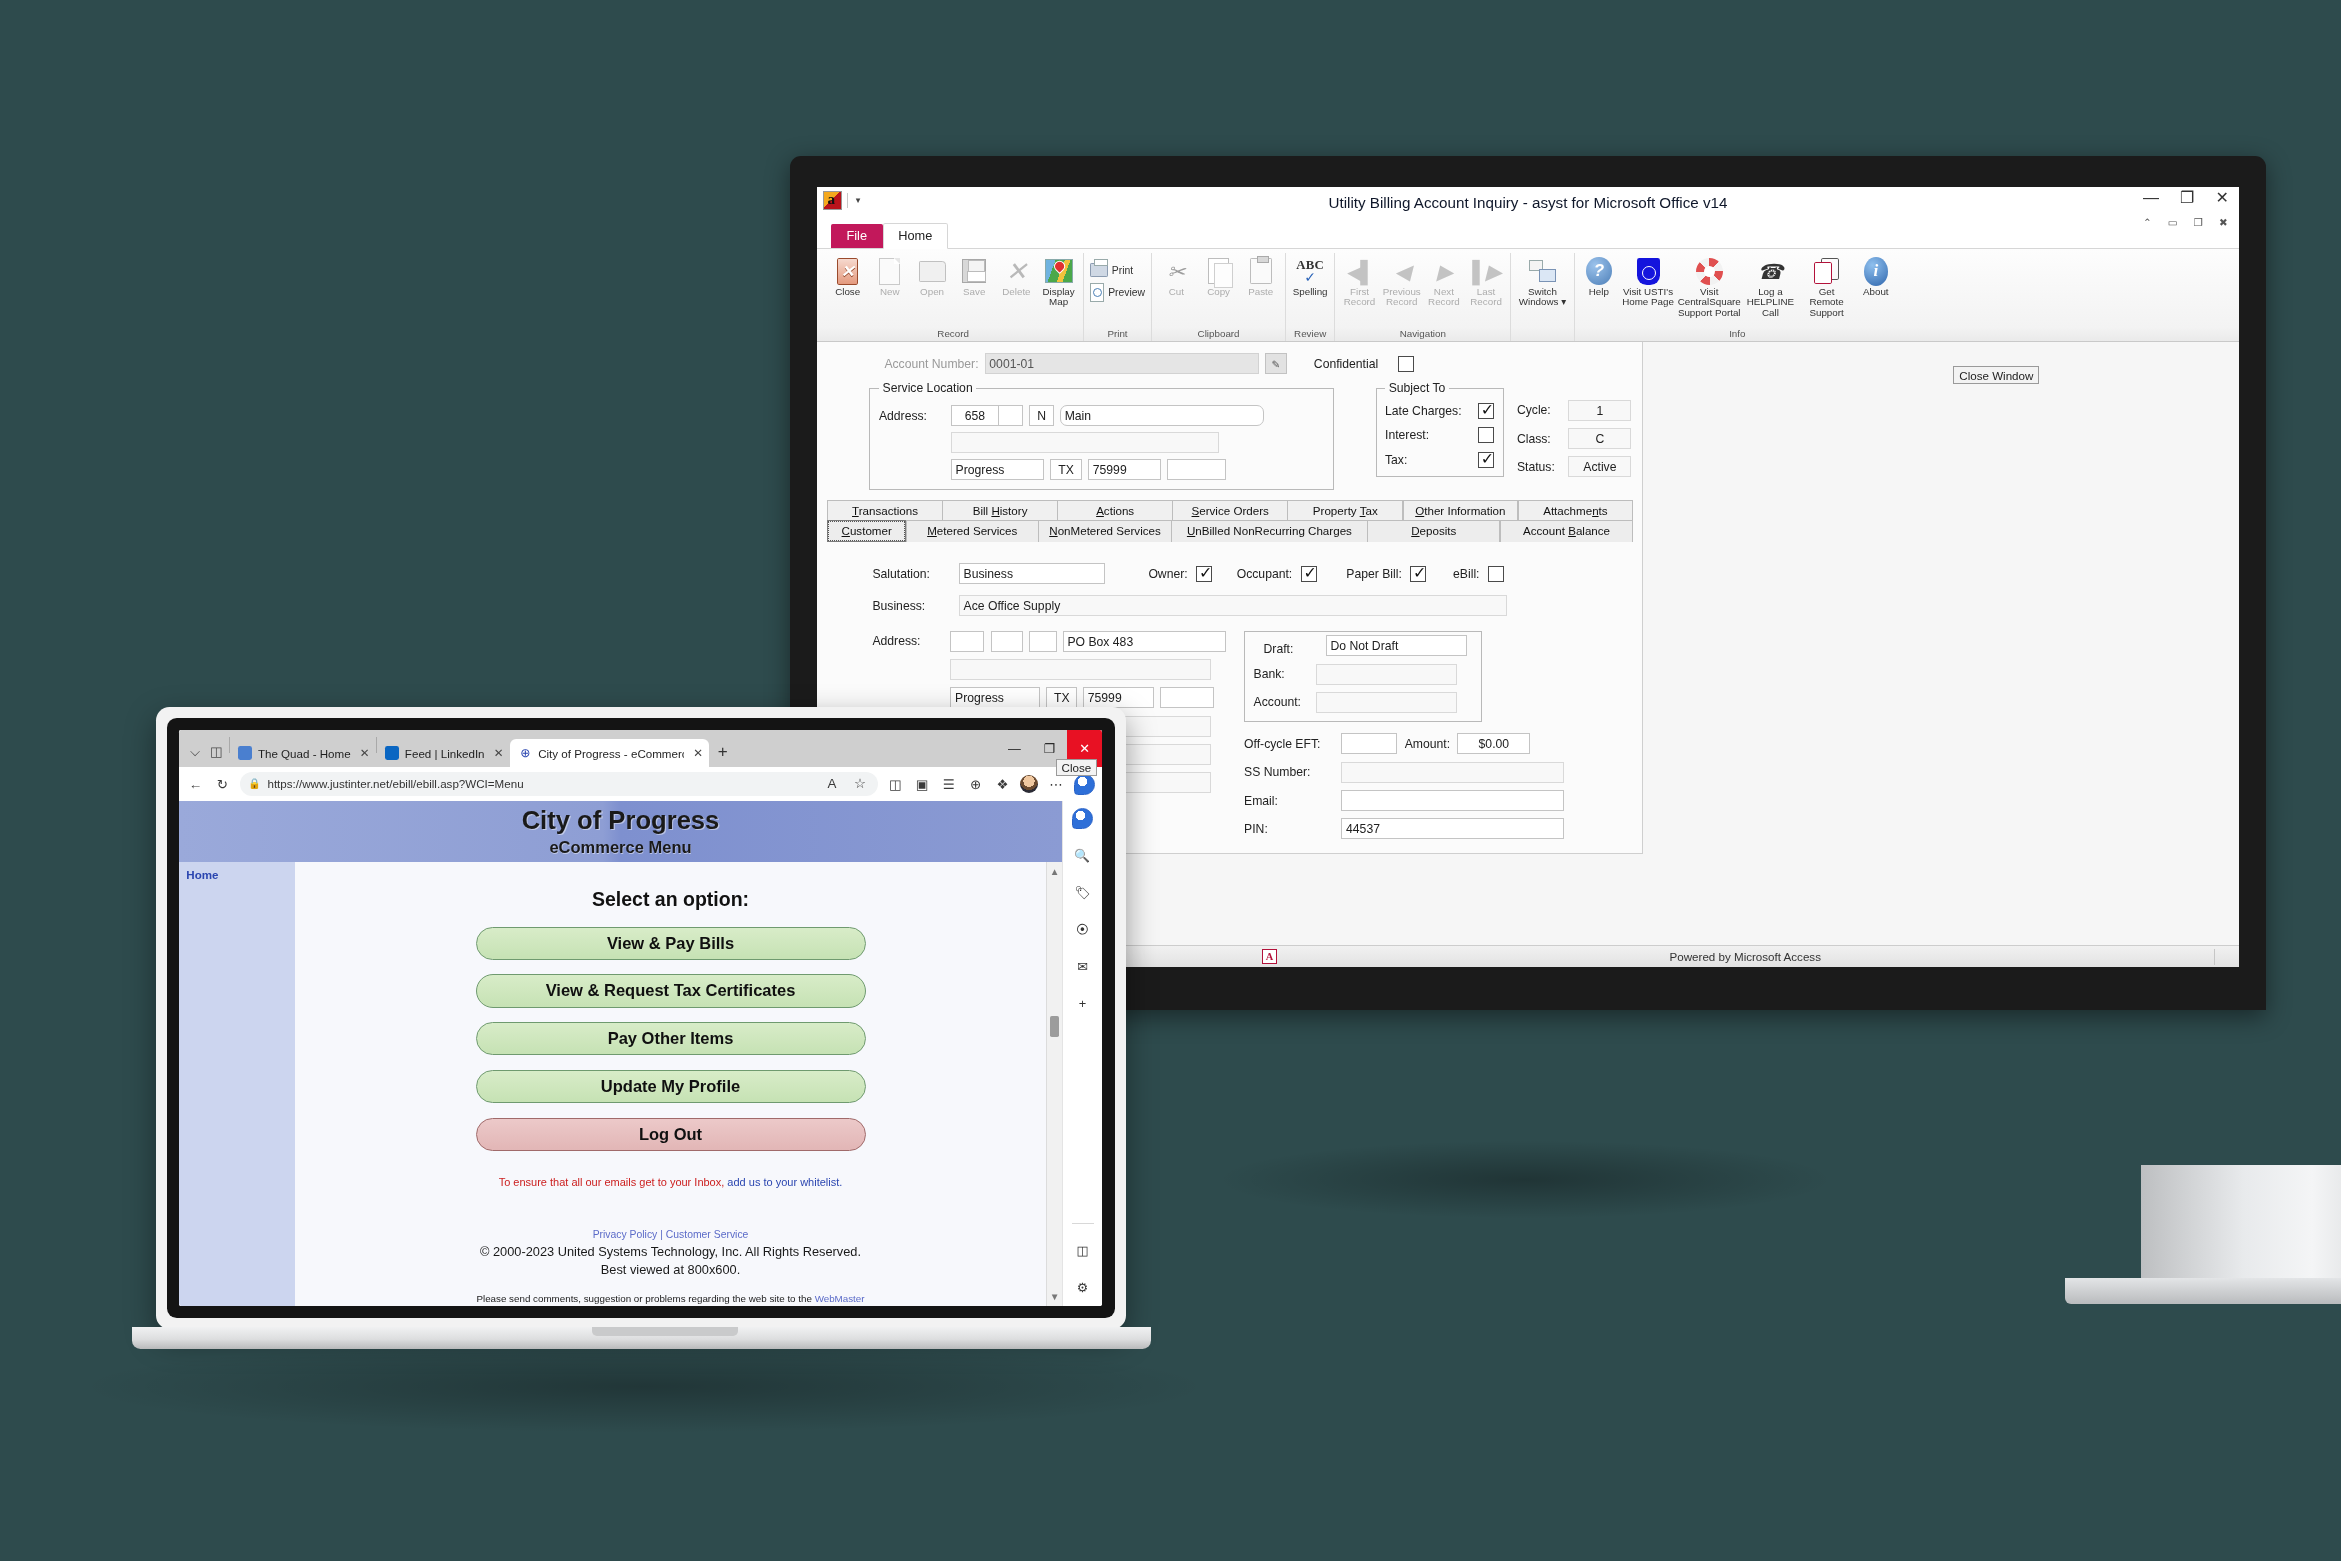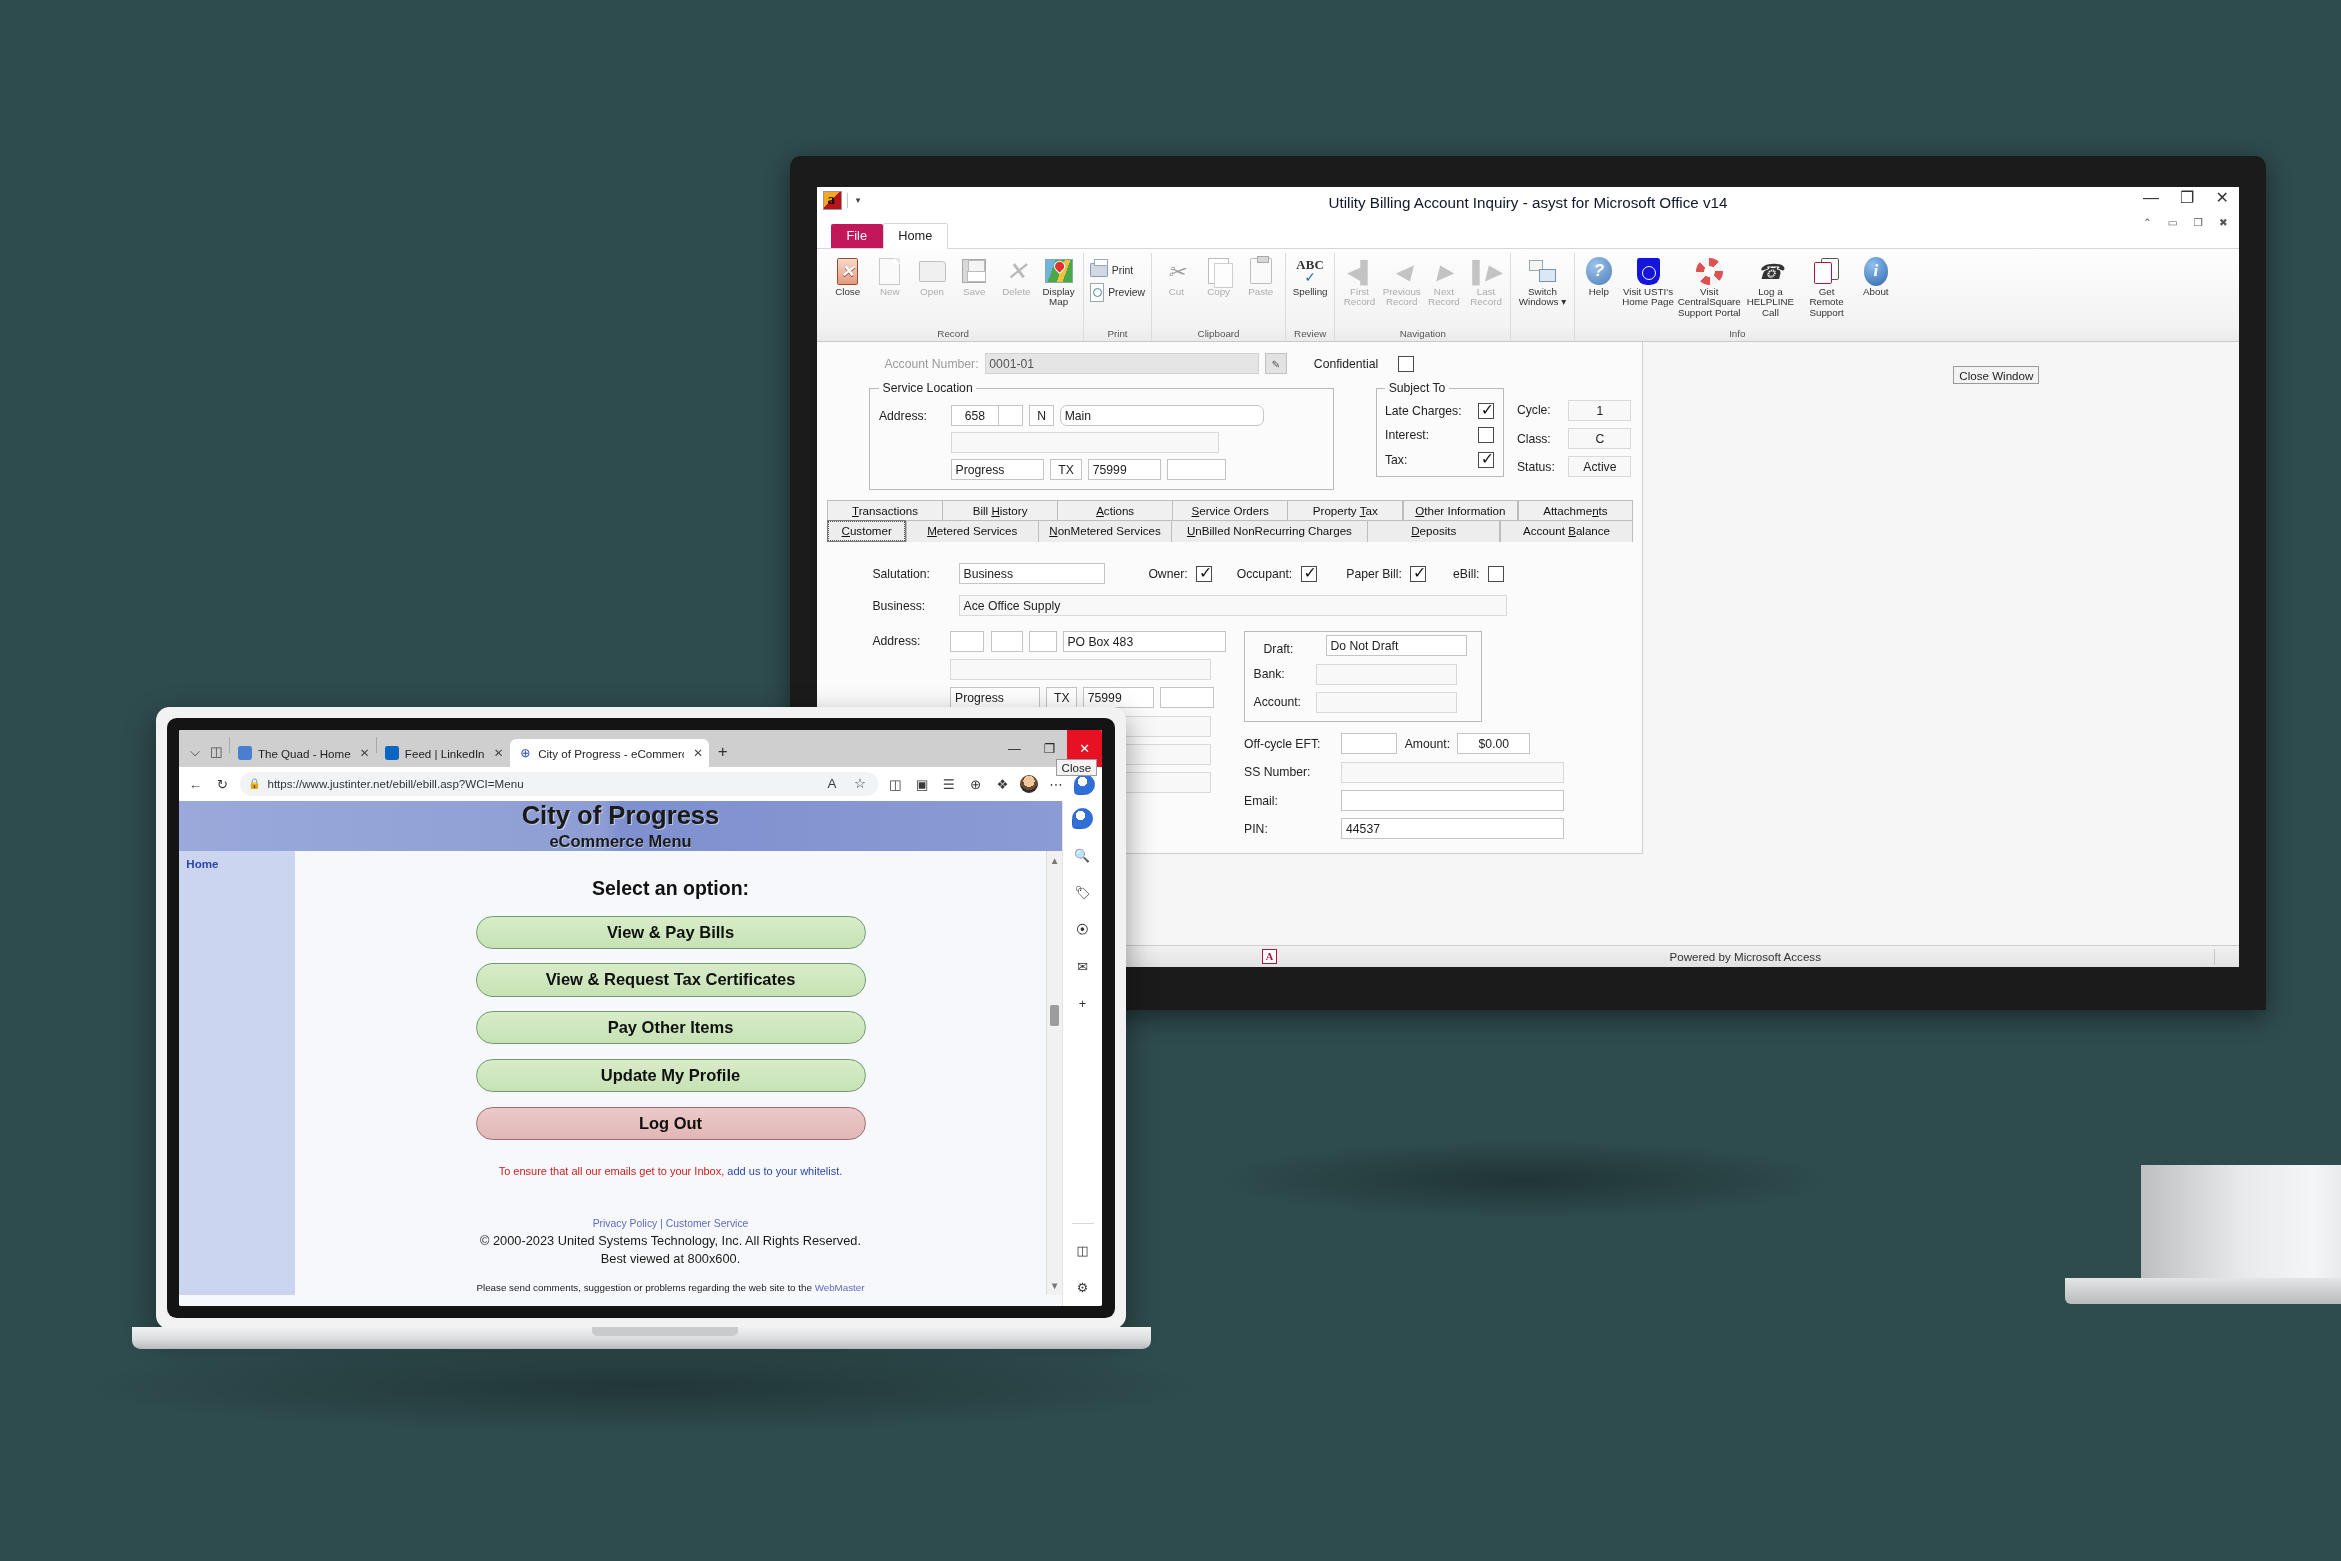--- a/index.html
+++ b/index.html
@@ -240,21 +240,21 @@
   .omnibox .lock { font-size:10.4px; color:#555; }
   .edge-right-ics { display:flex; align-items:center; gap:8.5px; }
   .avatar { width:18.3px; height:18.3px; border-radius:50%;
             background: radial-gradient(circle at 50% 35%, #f0c8a0 0 38%, #6b4a2f 38% 60%, #2b2b35 60%); }
   .bing-btn { width:21px;height:21px;border-radius:50% 50% 50% 3.7px;
               background:radial-gradient(circle at 40% 35%,#ffffff 0 28%,#2e6fd8 28%);
               border:1.2px solid #2a63c8; }
 
   .edge-body { flex:1; display:flex; background:#fff; position:relative; overflow:hidden; }
   .page { flex:1; background:#f7f8fc; overflow:hidden; position:relative; }
-  .page-banner { height:50px; background:linear-gradient(90deg,#9aa9da 0%, #8e9ed4 48%, #7e90cf 50%, #8b9bd3 100%);
+  .page-banner { height:61px; background:linear-gradient(90deg,#9aa9da 0%, #8e9ed4 48%, #7e90cf 50%, #8b9bd3 100%);
                  display:flex; flex-direction:column; align-items:center; justify-content:center; }
   .banner-title { font-size:25.6px; font-weight:bold; color:#1a1a1a; text-shadow:1.2px 1.2px 0 rgba(255,255,255,.45); }
   .banner-sub { font-size:16.5px; font-weight:bold; color:#1a1a1a; margin-top:2.4px; text-shadow:0.6px 0.6px 0 rgba(255,255,255,.45); }
   .page-cols { display:flex; height:calc(100% - 61px); }
   .page-side { width:116px; background:#ccd5ef; padding:6.1px 7.3px; }
   .page-side a { font-size:11.6px; color:#2b46b0; font-weight:bold; text-decoration:none; }
   .page-main { flex:1; display:flex; flex-direction:column; align-items:center; padding-top:25.6px; }
   .sel-opt { font-size:19.5px; font-weight:bold; color:#111; margin-bottom:16px; }
   .opt-btn { width:390px; height:39px; border-radius:21px; display:flex; align-items:center;
              justify-content:center; font-size:16.5px; font-weight:bold; color:#101010;

